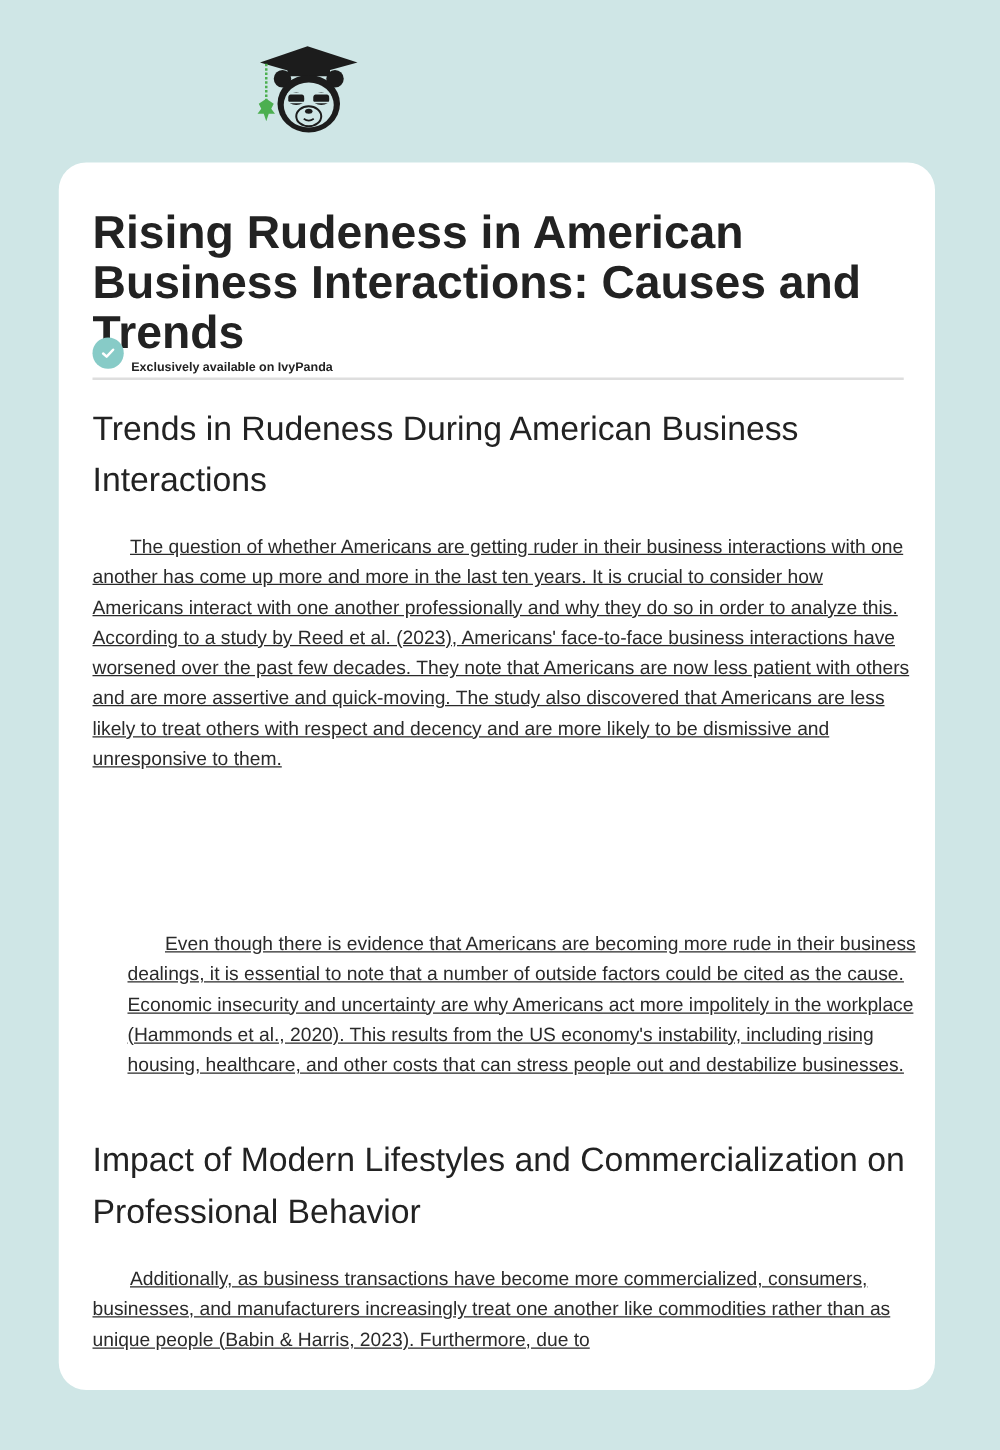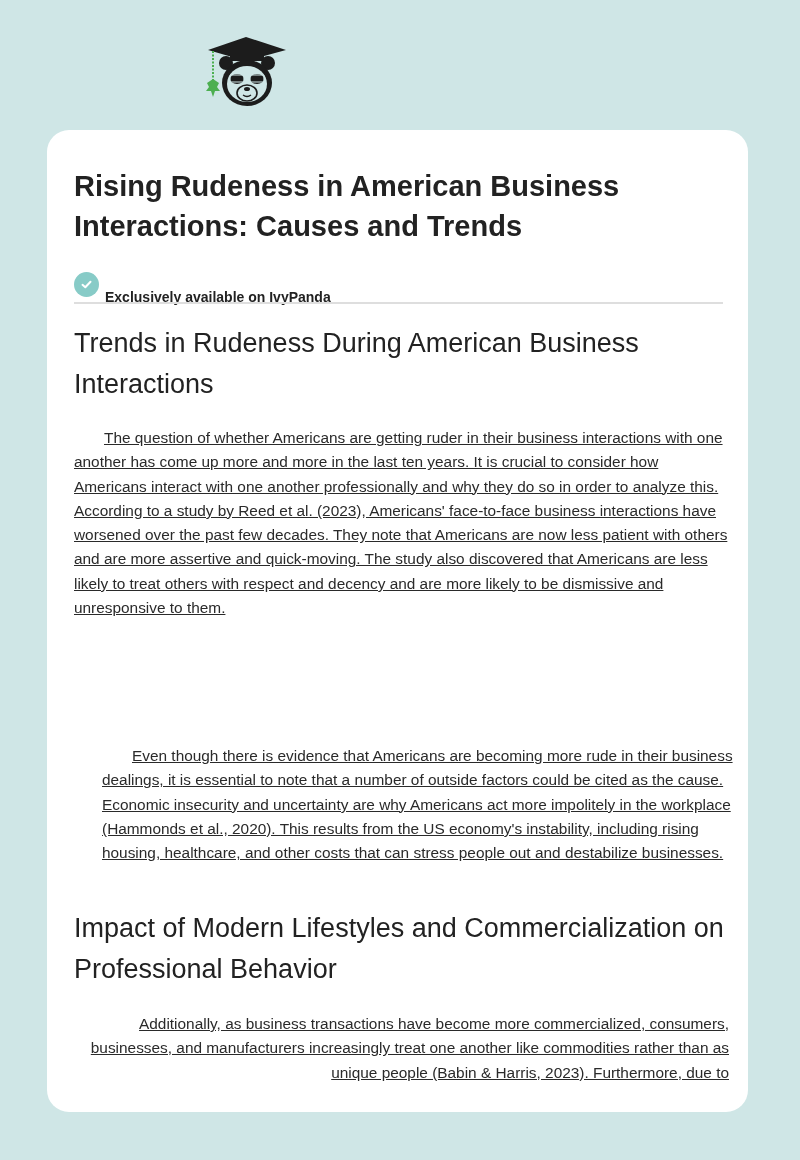--- a/index.html
+++ b/index.html
@@ -50,39 +50,39 @@
       left: 47px; top: 130px;
       width: 701px; height: 982px;
       background: #ffffff;
       border-radius: 22px;
       overflow: hidden;
     }
     .title {
       position: absolute;
       left: 27px; top: 36px;
       width: 650px;
-      font-size: 29px;
+      font-size: 37px;
       font-weight: bold;
       line-height: 40px;
       color: #222;
     }
     .exclusive {
       position: absolute;
       left: 27px; top: 134px;
       display: flex; align-items: center;
     }
     .check-badge {
       width: 25px; height: 25px;
       border-radius: 50%;
       background: #87cbc7;
       display: flex; align-items: center; justify-content: center;
       margin-right: 6px;
     }
     .exclusive-text {
-      font-size: 14px;
+      font-size: 10px;
       font-weight: bold;
       color: #222;
       margin-top: 25px;
     }
     .divider {
       position: absolute;
       left: 27px; top: 172px;
       width: 649px; height: 2px;
       background: #dedede;
     }
@@ -103,21 +103,21 @@
       line-height: 24.3px;
       color: #2a2a2a;
       text-indent: 30px;
       text-decoration: underline;
     }
     .h2-1 { top: 193px; }
     .p-1 { top: 296px; }
     .h2-2 { top: 510px; }
     .p-2 { top: 614px; margin-left: 28px; }
     .h2-3 { top: 778px; }
-    .p-3 { top: 882px; text-align: right; }
+    .p-3 { top: 882px; }
   </style>
 </head>
 <body>
 
 <div class="header">
   <svg class="logo-icon" viewBox="0 0 92 76">
 
     <polygon points="8,17 46,4 86,17 46,28" fill="#1c1c1c"></polygon>
     <rect x="30" y="18" width="34" height="10" fill="#1c1c1c"></rect>
 

